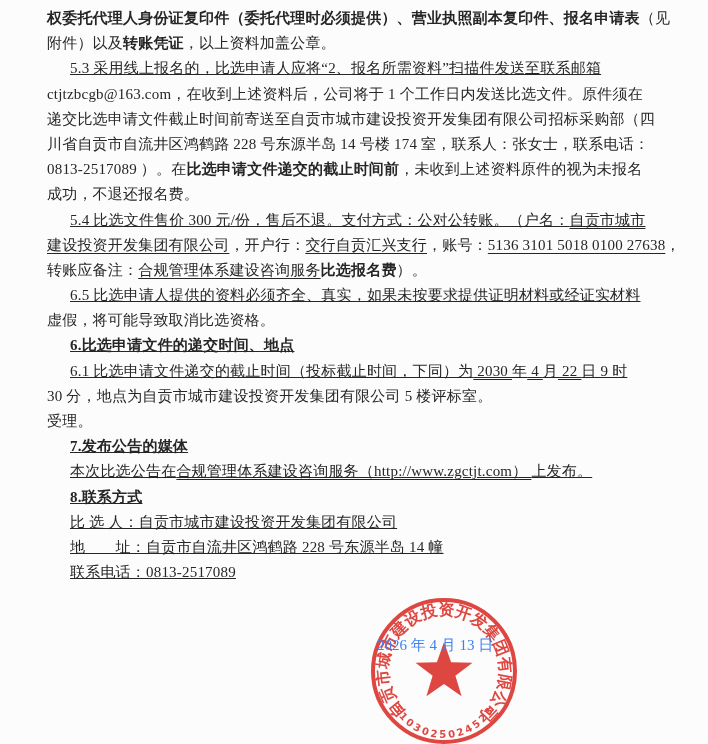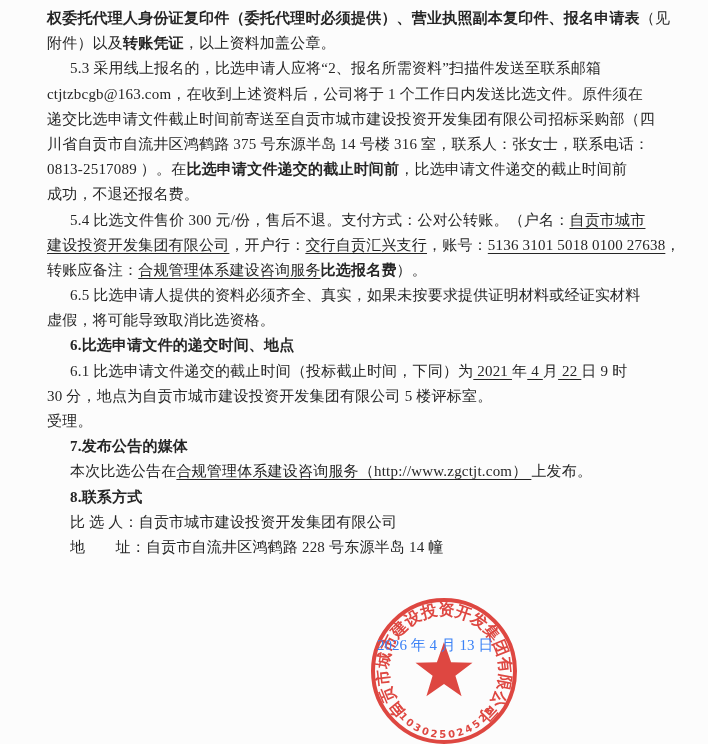--- a/index.html
+++ b/index.html
@@ -17,21 +17,21 @@
     box-sizing:border-box;
   }
   .doc-body{width:613px;}
   .line{
     font-size:15px;
     line-height:25.2px;
     height:25.2px;
     white-space:pre;
     letter-spacing:0.2px;
   }
-  .line.indent{padding-left:23px;}
+  .line.indent{padding-left:23px;text-decoration:underline;}
   .seg{display:inline;}
   .b{font-weight:bold;}
   .u{text-decoration:underline;text-underline-offset:3px;}
   
   .stamp-wrap{
     position:absolute;left:369px;top:596px;
     width:150px;height:150px;
     z-index:2;pointer-events:none;
   }
   .stamp-svg{
@@ -62,37 +62,38 @@
 <body style="background: rgb(252, 252, 252); color: rgb(38, 38, 38);">
 
 <div class="page">
 
   <div class="doc-body" id="doc-lines">
       <div class="line"><span class="seg b">权委托代理人身份证复印件（委托代理时必须提供）、营业执照副本复印件、报名申请表</span><span class="seg">（见</span></div>
       <div class="line"><span class="seg">附件）以及</span><span class="seg b">转账凭证</span><span class="seg">，以上资料加盖公章。</span></div>
       <div class="line indent"><span class="seg">5.3 采用线上报名的，比选申请人应将“2、报名所需资料”扫描件发送至联系邮箱</span></div>
       <div class="line"><span class="seg">ctjtzbcgb@163.com，在收到上述资料后，公司将于 1 个工作日内发送比选文件。原件须在</span></div>
       <div class="line"><span class="seg">递交比选申请文件截止时间前寄送至自贡市城市建设投资开发集团有限公司招标采购部（四</span></div>
-      <div class="line"><span class="seg">川省自贡市自流井区鸿鹤路 375 号东源半岛 14 号楼 316 室，联系人：张女士，联系电话：</span></div>
-      <div class="line"><span class="seg">0813-2517089 ）。在</span><span class="seg b">比选申请文件递交的截止时间前</span><span class="seg">，比选申请文件递交的截止时间前</span></div>
+      <div class="line"><span class="seg">川省自贡市自流井区鸿鹤路 228 号东源半岛 14 号楼 174 室，联系人：张女士，联系电话：</span></div>
+      <div class="line"><span class="seg">0813-2517089 ）。在</span><span class="seg b">比选申请文件递交的截止时间前</span><span class="seg">，未收到上述资料原件的视为未报名</span></div>
       <div class="line"><span class="seg">成功，不退还报名费。</span></div>
       <div class="line indent"><span class="seg">5.4 比选文件售价 300 元/份，售后不退。支付方式：公对公转账。（户名：</span><span class="seg u">自贡市城市</span></div>
       <div class="line"><span class="seg u">建设投资开发集团有限公司</span><span class="seg">，开户行：</span><span class="seg u">交行自贡汇兴支行</span><span class="seg">，账号：</span><span class="seg u">5136 3101 5018 0100 27638</span><span class="seg">，</span></div>
       <div class="line"><span class="seg">转账应备注：</span><span class="seg u">合规管理体系建设咨询服务</span><span class="seg b">比选报名费</span><span class="seg">）。</span></div>
       <div class="line indent"><span class="seg">6.5 比选申请人提供的资料必须齐全、真实，如果未按要求提供证明材料或经证实材料</span></div>
       <div class="line"><span class="seg">虚假，将可能导致取消比选资格。</span></div>
       <div class="line indent"><span class="seg b">6.比选申请文件的递交时间、地点</span></div>
-      <div class="line indent"><span class="seg">6.1 比选申请文件递交的截止时间（投标截止时间，下同）为</span><span class="seg u"> 2021 </span><span class="seg">年</span><span class="seg u"> 4 </span><span class="seg">月</span><span class="seg u"> 22 </span><span class="seg">日 9 时</span></div>
+      <div class="line indent"><span class="seg">6.1 比选申请文件递交的截止时间（投标截止时间，下同）为</span><span class="seg u"> 2030 </span><span class="seg">年</span><span class="seg u"> 4 </span><span class="seg">月</span><span class="seg u"> 22 </span><span class="seg">日 9 时</span></div>
       <div class="line"><span class="seg">30 分，地点为自贡市城市建设投资开发集团有限公司 5 楼评标室。</span></div>
       <div class="line"><span class="seg">受理。</span></div>
       <div class="line indent"><span class="seg b">7.发布公告的媒体</span></div>
       <div class="line indent"><span class="seg">本次比选公告在</span><span class="seg u">合规管理体系建设咨询服务（http://www.zgctjt.com） </span><span class="seg">上发布。</span></div>
       <div class="line indent"><span class="seg b">8.联系方式</span></div>
       <div class="line indent"><span class="seg">比 选 人：自贡市城市建设投资开发集团有限公司</span></div>
       <div class="line indent"><span class="seg">地　　址：自贡市自流井区鸿鹤路 228 号东源半岛 14 幢</span></div>
+      <div class="line indent"><span class="seg">联系电话：0813-2517089</span></div>
     </div>
 
   <div class="stamp-date">2026 年 4 月 13 日</div>
 
   <div class="stamp-wrap">
     <svg class="stamp-svg" viewBox="0 0 150 150" xmlns="http://www.w3.org/2000/svg">
       <defs>
         <path id="seal-top-arc" d="M 39 118 A 56 56 0 1 1 111 118" fill="none"></path>
         <path id="seal-bottom-arc" d="M 17 84 A 58 58 0 0 0 133 84" fill="none"></path>
       </defs>

